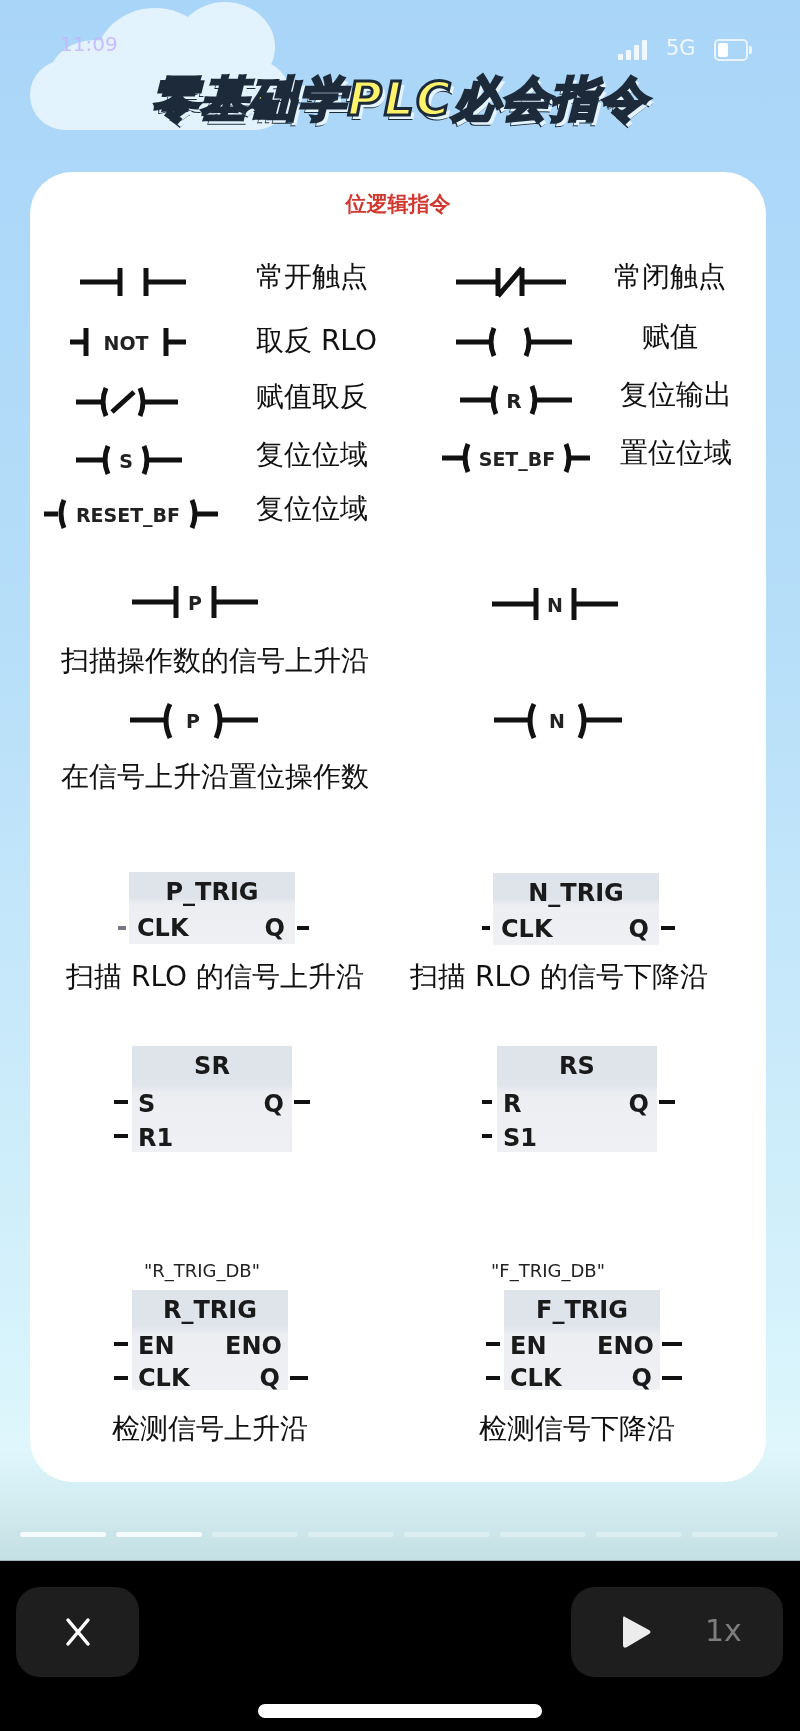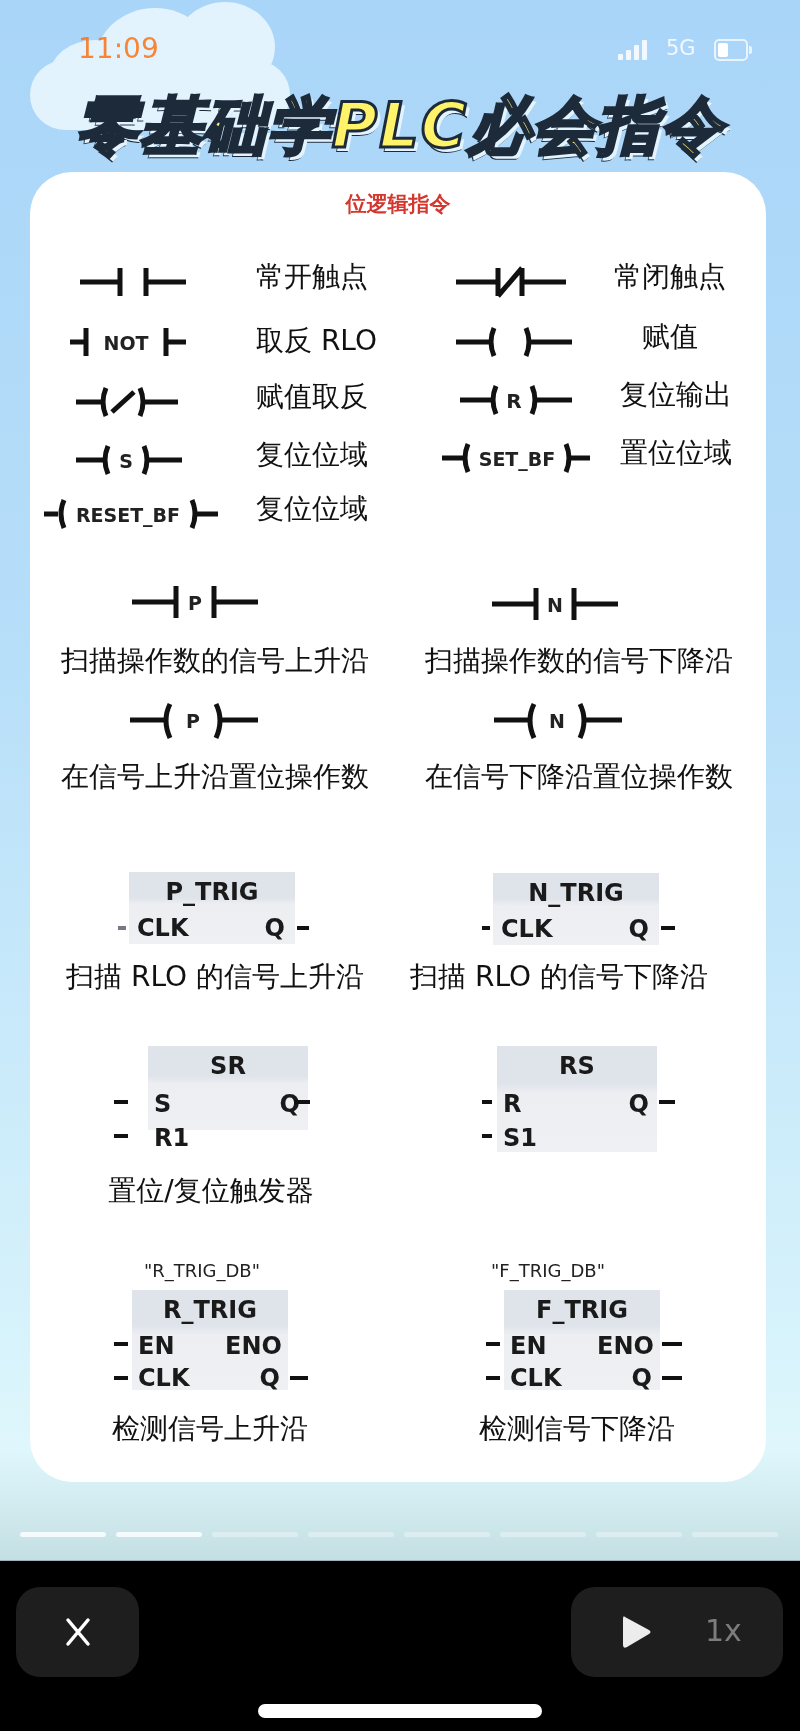--- a/index.html
+++ b/index.html
@@ -2,29 +2,29 @@
 <html><head>
 <meta charset="utf-8">
 <style>
   html, body { margin:0; padding:0; }
   body { width:800px; height:1731px; position:relative; overflow:hidden;
     font-family:"DejaVu Sans", sans-serif; background:#000; }
   .bg { position:absolute; left:0; top:0; width:800px; height:1560px;
     background:linear-gradient(180deg,#a9d5f8 0%,#b6def9 40%,#d6f2fb 85%,#dff7fc 93%,#c4dfe3 100%); }
   .cloud { position:absolute; background:#e3f3fd; border-radius:50%; }
   .status { position:absolute; top:30px; left:0; width:800px; height:40px; }
-  .time { position:absolute; left:78px; top:2px; font-size:28px; color:#f97316; opacity:.85; }
+  .time { position:absolute; left:60px; top:2px; font-size:20px; color:#c4b5fd; opacity:.85; }
   .sig { position:absolute; left:618px; top:10px; width:30px; height:20px; }
   .sig span { position:absolute; bottom:0; width:5px; background:#f2f8ff; border-radius:1px; }
   .net { position:absolute; left:666px; top:6px; font-size:21px; color:#f2f8ff; }
   .batt { position:absolute; left:714px; top:9px; width:30px; height:18px; border:2px solid #eaf4fc; border-radius:5px; }
   .batt i { position:absolute; left:2px; top:2px; width:10px; height:14px; background:#fff; border-radius:2px; }
   .batt b { position:absolute; right:-6px; top:5px; width:3px; height:8px; background:#eaf4fc; border-radius:0 2px 2px 0; }
-  .title { position:absolute; top:84px; left:0; width:800px; text-align:center;
-    font-size:62px; font-weight:bold; font-style:italic; letter-spacing:2px;
+  .title { position:absolute; top:68px; left:0; width:800px; text-align:center;
+    font-size:47px; font-weight:bold; font-style:italic; letter-spacing:2px;
     color:#fff36a; -webkit-text-stroke:3px #1c2a3a;
     text-shadow:4px 4px 0 #e4f4ff, 3px 5px 0 #1c2a3a; }
   .card { position:absolute; left:30px; top:172px; width:736px; height:1310px;
     background:#fff; border-radius:42px; }
   .sec-title { position:absolute; left:0; top:18px; width:100%; text-align:center;
     font-size:21px; font-weight:bold; color:#d2382f; }
   .sym { position:absolute; }
   .lbl { position:absolute; font-size:28px; color:#111; white-space:nowrap; }
   .ctr { text-align:center; }
   .box { position:absolute; background:linear-gradient(180deg,#dfe3ea 0%,#dfe3ea 35%,#eceef2 45%,#eef0f3 100%);
@@ -119,32 +119,30 @@
 
   <svg class="sym" style="left:100px;top:410px" width="140" height="40">
     <path d="M2 20 H46 M46 4 V36 M84 4 V36 M84 20 H128" stroke="#111" stroke-width="5" fill="none"></path>
     <text x="65" y="28" text-anchor="middle" font-size="19" font-weight="bold" fill="#222">P</text>
     </svg>
   <svg class="sym" style="left:460px;top:412px" width="140" height="40">
     <path d="M2 20 H46 M46 4 V36 M84 4 V36 M84 20 H128" stroke="#111" stroke-width="5" fill="none"></path>
     <text x="65" y="28" text-anchor="middle" font-size="19" font-weight="bold" fill="#222">N</text>
     </svg>
   <div class="lbl ctr" style="left:0;top:470px;width:370px;">扫描操作数的信号上升沿</div>
-  <div class="lbl ctr" style="left:364px;top:470px;width:370px;">扫描操作数的信号下降沿</div>
 
   <svg class="sym" style="left:98px;top:528px" width="140" height="44">
     <path d="M2 20 H38 M42 4 Q34 20 42 38 M88 4 Q96 20 88 38 M92 20 H130" stroke="#111" stroke-width="5" fill="none"></path>
     <text x="65" y="28" text-anchor="middle" font-size="19" font-weight="bold" fill="#222">P</text>
     </svg>
   <svg class="sym" style="left:462px;top:528px" width="140" height="44">
     <path d="M2 20 H38 M42 4 Q34 20 42 38 M88 4 Q96 20 88 38 M92 20 H130" stroke="#111" stroke-width="5" fill="none"></path>
     <text x="65" y="28" text-anchor="middle" font-size="19" font-weight="bold" fill="#222">N</text>
     </svg>
   <div class="lbl ctr" style="left:0;top:586px;width:370px;">在信号上升沿置位操作数</div>
-  <div class="lbl ctr" style="left:364px;top:586px;width:370px;">在信号下降沿置位操作数</div>
 
   <div>
     <div class="box" style="left:99px;top:700px;width:166px;height:72px;">
       <div class="bt">P_TRIG</div>
       <div class="pin" style="left:8px;top:42px">CLK</div>
       <div class="pin" style="right:10px;top:42px">Q</div>
     </div>
     <div class="wire" style="left:88px;top:754px;width:8px;background:#778;"></div>
     <div class="wire" style="left:267px;top:754px;width:12px;"></div>
   </div>
@@ -155,21 +153,21 @@
       <div class="pin" style="left:8px;top:42px">CLK</div>
       <div class="pin" style="right:10px;top:42px">Q</div>
     </div>
     <div class="wire" style="left:452px;top:754px;width:8px;"></div>
     <div class="wire" style="left:631px;top:754px;width:14px;"></div>
   </div>
   <div class="lbl ctr" style="left:0;top:786px;width:370px;">扫描 RLO 的信号上升沿</div>
   <div class="lbl ctr" style="left:344px;top:786px;width:370px;">扫描 RLO 的信号下降沿</div>
 
   <div>
-    <div class="box" style="left:102px;top:874px;width:160px;height:84px;margin-left:16px;">
+    <div class="box" style="left:102px;top:874px;width:160px;height:106px;">
       <div class="bt">SR</div>
       <div class="pin" style="left:6px;top:44px">S</div>
       <div class="pin" style="left:6px;top:78px">R1</div>
       <div class="pin" style="right:8px;top:44px">Q</div>
     </div>
     <div class="wire" style="left:84px;top:928px;width:14px;"></div>
     <div class="wire" style="left:84px;top:962px;width:14px;"></div>
     <div class="wire" style="left:264px;top:928px;width:16px;"></div>
   </div>
 
@@ -177,21 +175,20 @@
     <div class="box" style="left:467px;top:874px;width:160px;height:106px;">
       <div class="bt">RS</div>
       <div class="pin" style="left:6px;top:44px">R</div>
       <div class="pin" style="left:6px;top:78px">S1</div>
       <div class="pin" style="right:8px;top:44px">Q</div>
     </div>
     <div class="wire" style="left:452px;top:928px;width:10px;"></div>
     <div class="wire" style="left:452px;top:962px;width:10px;"></div>
     <div class="wire" style="left:629px;top:928px;width:16px;"></div>
   </div>
-  <div class="lbl ctr" style="left:0;top:1000px;width:362px;">置位/复位触发器</div>
 
   <div>
     <div class="dbname" style="left:92px;top:1088px;width:160px;">"R_TRIG_DB"</div>
     <div class="box" style="left:102px;top:1118px;width:156px;height:100px;">
       <div class="bt">R_TRIG</div>
       <div class="pin" style="left:6px;top:42px">EN</div>
       <div class="pin" style="left:6px;top:74px">CLK</div>
       <div class="pin" style="right:6px;top:42px">ENO</div>
       <div class="pin" style="right:8px;top:74px">Q</div>
     </div>

